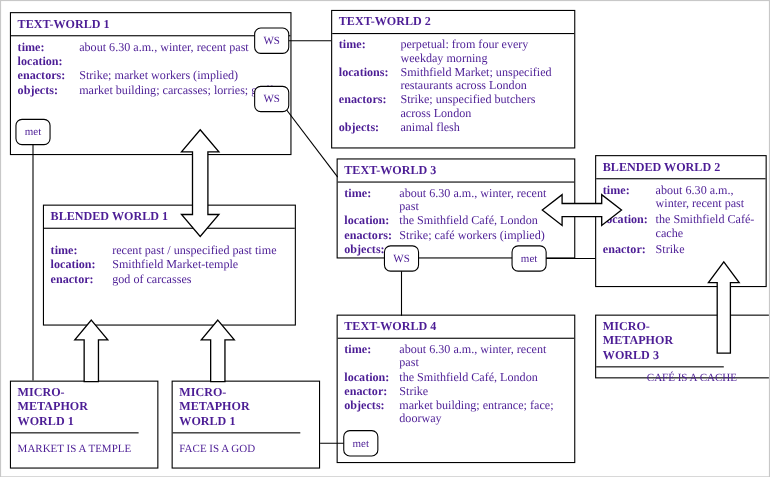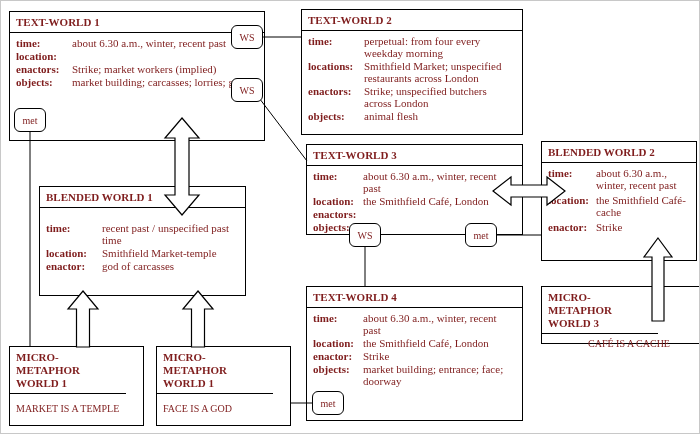--- a/index.html
+++ b/index.html
@@ -1,19 +1,19 @@
 <!DOCTYPE html>
 <html><head>
 <meta charset="utf-8">
 <style>
   html,body{margin:0;padding:0;background:#fff;}
   .canvas{
     position:relative;width:700px;height:434px;background:#ffffff;
     border:1px solid #c8c8c8;box-sizing:border-box;
-    font-family:"Liberation Serif","DejaVu Serif",serif;color:#7f1d1d;
+    font-family:"Liberation Serif","DejaVu Serif",serif;color:#4c1d95;
     overflow:hidden;
   }
   .box{
     position:absolute;background:#ffffff;border:1px solid #000;
     box-sizing:border-box;
   }
   .box-title{
     font-weight:bold;font-size:11px;line-height:13px;
     padding:4px 6px 3px 6px;border-bottom:1px solid #000;
   }
@@ -89,20 +89,21 @@
       <div class="row">
           <span class="lbl">time:</span>
           <span class="val">about 6.30 a.m., winter, recent past</span>
         </div>
       <div class="row">
           <span class="lbl">location:</span>
           <span class="val">the Smithfield Café, London</span>
         </div>
       <div class="row">
           <span class="lbl">enactors:</span>
+          <span class="val">Strike; café workers (implied)</span>
         </div>
       <div class="row">
           <span class="lbl">objects:</span>
         </div>
     </div>
   </div>
 
   <div class="box" style="left:305px;top:285px;width:217px;height:135px;">
     <div class="box-title">TEXT-WORLD 4</div>
     <div class="rows" style="--lw:50px">
@@ -118,21 +119,21 @@
           <span class="lbl">enactor:</span>
           <span class="val">Strike</span>
         </div>
       <div class="row">
           <span class="lbl">objects:</span>
           <span class="val">market building; entrance; face; doorway</span>
         </div>
     </div>
   </div>
 
-  <div class="box" style="left:38px;top:185px;width:207px;height:110px;">
+  <div class="box" style="left:38px;top:185px;width:230px;height:110px;">
     <div class="box-title">BLENDED WORLD 1</div>
     <div class="rows" style="--lw:56px;padding-top:14px;">
       <div class="row">
           <span class="lbl">time:</span>
           <span class="val">recent past / unspecified past time</span>
         </div>
       <div class="row">
           <span class="lbl">location:</span>
           <span class="val">Smithfield Market-temple</span>
         </div>

